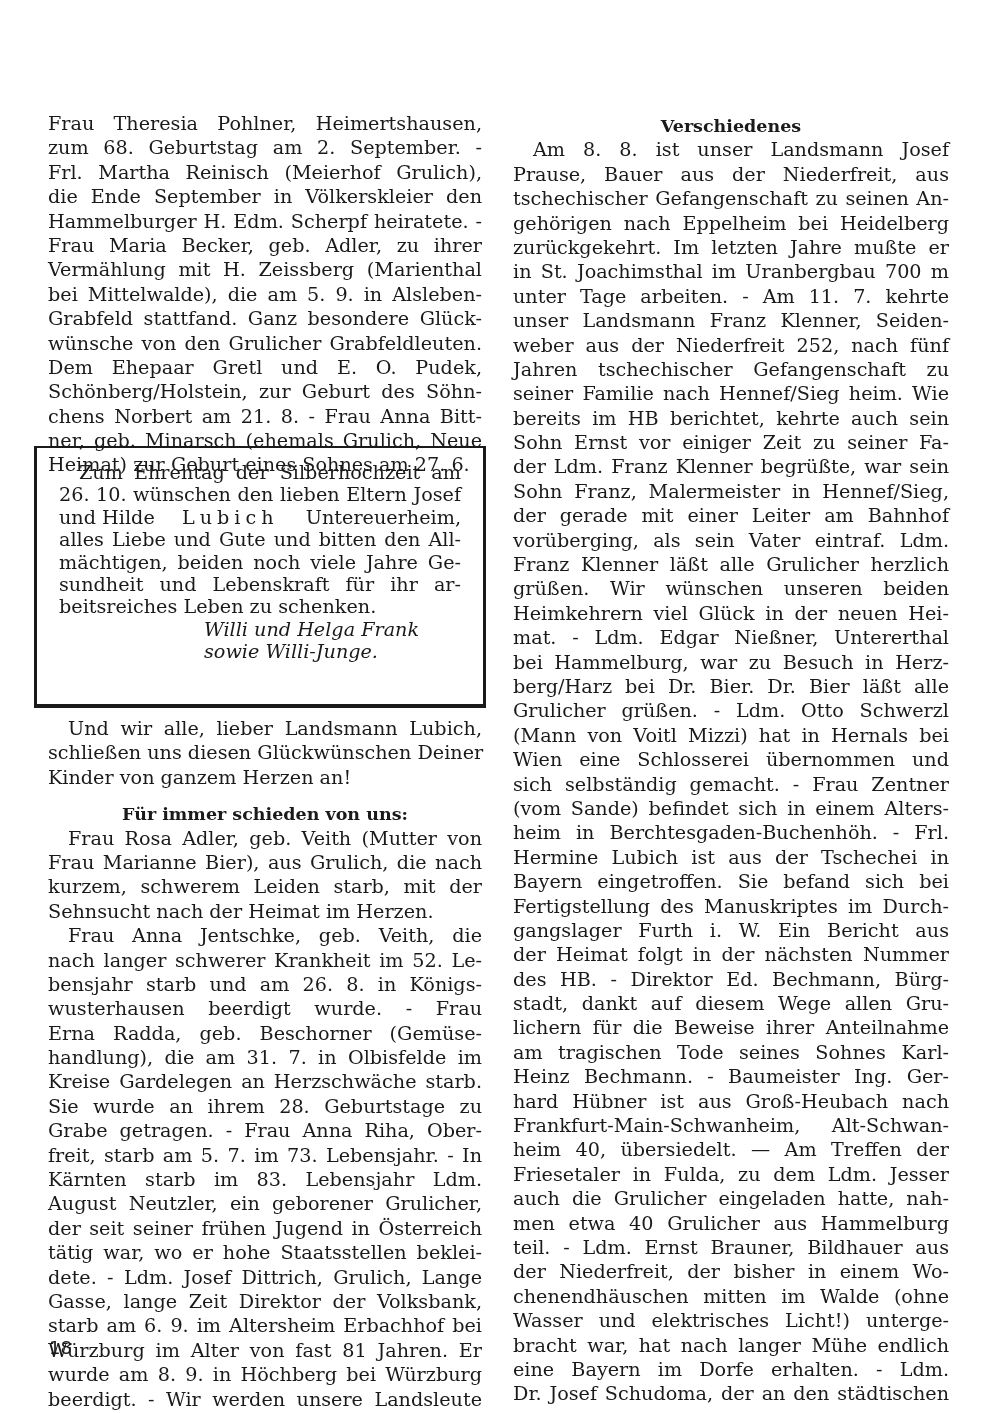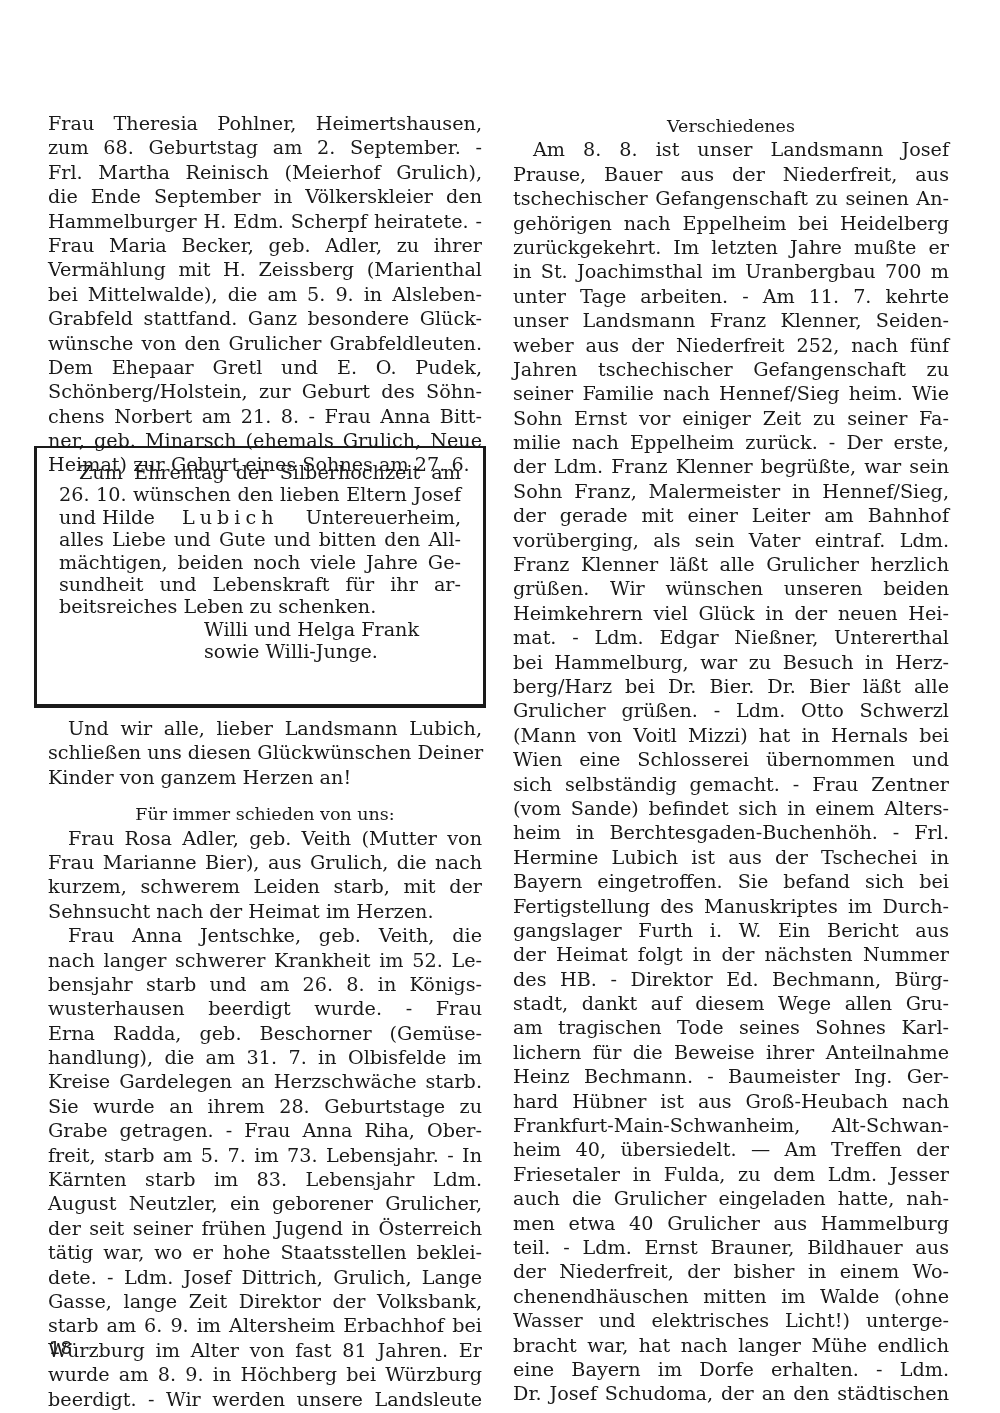--- a/index.html
+++ b/index.html
@@ -12,35 +12,35 @@
     position: absolute; top: 112px;
     font-size: 19.2px; line-height: 24.4px;
     text-align: justify;
   }
   .col-left { left: 48px; width: 434px; }
   .col-right { left: 513px; width: 436px; top: 114px; }
   .line { display: block; text-align: justify; text-align-last: justify; white-space: nowrap; height: 24.4px; }
   .line.last { text-align-last: left; }
   .line.indent { padding-left: 20px; }
   .heading {
-    display: block; text-align: center; font-weight: normal;
+    display: block; text-align: center; font-weight: bold;
     font-size: 17.5px; height: 24.4px;
   }
   .box {
     position: absolute; left: 34px; top: 446px; width: 452px; height: 262px;
     border-left: 3px solid #1a1a1a; border-right: 3px solid #1a1a1a;
     border-top: 2px solid #1a1a1a; border-bottom: 4px solid #1a1a1a;
     box-sizing: border-box;
   }
   .box-inner {
     position: absolute; left: 22px; top: 14px; width: 402px;
     font-size: 19.2px; line-height: 22.4px;
   }
   .box-inner .line { height: 22.4px; }
-  .sig { display: block; padding-left: 145px; height: 22.4px; white-space: nowrap; }
+  .sig { display: block; padding-left: 145px; height: 22.4px; white-space: nowrap; font-style: italic; }
   .spaced { letter-spacing: 5px; }
   .page-number {
     position: absolute; left: 49px; top: 1337px; font-size: 18px;
     font-family: "DejaVu Sans", "Liberation Sans", sans-serif; font-weight: normal;
   }
   .rip-line { display: flex; justify-content: space-between; height: 24.4px; }
   .gap { height: 12px; }
 </style>
 </head>
 <body>
@@ -130,22 +130,22 @@
       <span class="line">Prause, Bauer aus der Niederfreit, aus</span>
       <span class="line">tschechischer Gefangenschaft zu seinen An-</span>
       <span class="line">gehörigen nach Eppelheim bei Heidelberg</span>
       <span class="line">zurückgekehrt. Im letzten Jahre mußte er</span>
       <span class="line">in St. Joachimsthal im Uranbergbau 700 m</span>
       <span class="line">unter Tage arbeiten. - Am 11. 7. kehrte</span>
       <span class="line">unser Landsmann Franz Klenner, Seiden-</span>
       <span class="line">weber aus der Niederfreit 252, nach fünf</span>
       <span class="line">Jahren tschechischer Gefangenschaft zu</span>
       <span class="line">seiner Familie nach Hennef/Sieg heim. Wie</span>
+      <span class="line">bereits im HB berichtet, kehrte auch sein</span>
       <span class="line">Sohn Ernst vor einiger Zeit zu seiner Fa-</span>
-      <span class="line">milie nach Eppelheim zurück. - Der erste,</span>
       <span class="line">der Ldm. Franz Klenner begrüßte, war sein</span>
       <span class="line">Sohn Franz, Malermeister in Hennef/Sieg,</span>
       <span class="line">der gerade mit einer Leiter am Bahnhof</span>
       <span class="line">vorüberging, als sein Vater eintraf. Ldm.</span>
       <span class="line">Franz Klenner läßt alle Grulicher herzlich</span>
       <span class="line">grüßen. Wir wünschen unseren beiden</span>
       <span class="line">Heimkehrern viel Glück in der neuen Hei-</span>
       <span class="line">mat. - Ldm. Edgar Nießner, Untererthal</span>
       <span class="line">bei Hammelburg, war zu Besuch in Herz-</span>
       <span class="line">berg/Harz bei Dr. Bier. Dr. Bier läßt alle</span>
@@ -155,22 +155,22 @@
       <span class="line">sich selbständig gemacht. - Frau Zentner</span>
       <span class="line">(vom Sande) befindet sich in einem Alters-</span>
       <span class="line">heim in Berchtesgaden-Buchenhöh. - Frl.</span>
       <span class="line">Hermine Lubich ist aus der Tschechei in</span>
       <span class="line">Bayern eingetroffen. Sie befand sich bei</span>
       <span class="line">Fertigstellung des Manuskriptes im Durch-</span>
       <span class="line">gangslager Furth i. W. Ein Bericht aus</span>
       <span class="line">der Heimat folgt in der nächsten Nummer</span>
       <span class="line">des HB. - Direktor Ed. Bechmann, Bürg-</span>
       <span class="line">stadt, dankt auf diesem Wege allen Gru-</span>
+      <span class="line">lichern für die Beweise ihrer Anteilnahme</span>
       <span class="line">am tragischen Tode seines Sohnes Karl-</span>
-      <span class="line">lichern für die Beweise ihrer Anteilnahme</span>
       <span class="line">Heinz Bechmann. - Baumeister Ing. Ger-</span>
       <span class="line">hard Hübner ist aus Groß-Heubach nach</span>
       <span class="line">Frankfurt-Main-Schwanheim, Alt-Schwan-</span>
       <span class="line">heim 40, übersiedelt. — Am Treffen der</span>
       <span class="line">Friesetaler in Fulda, zu dem Ldm. Jesser</span>
       <span class="line">auch die Grulicher eingeladen hatte, nah-</span>
       <span class="line">men etwa 40 Grulicher aus Hammelburg</span>
       <span class="line">teil. - Ldm. Ernst Brauner, Bildhauer aus</span>
       <span class="line">der Niederfreit, der bisher in einem Wo-</span>
       <span class="line">chenendhäuschen mitten im Walde (ohne</span>

